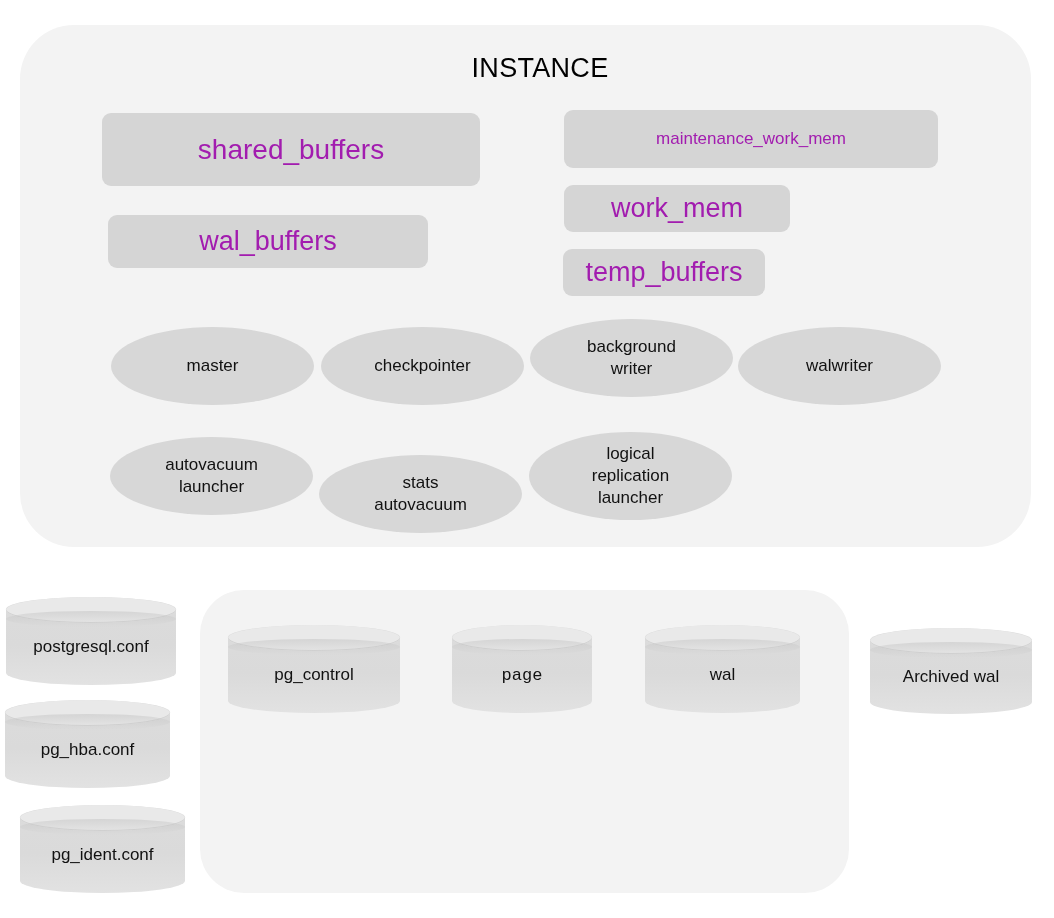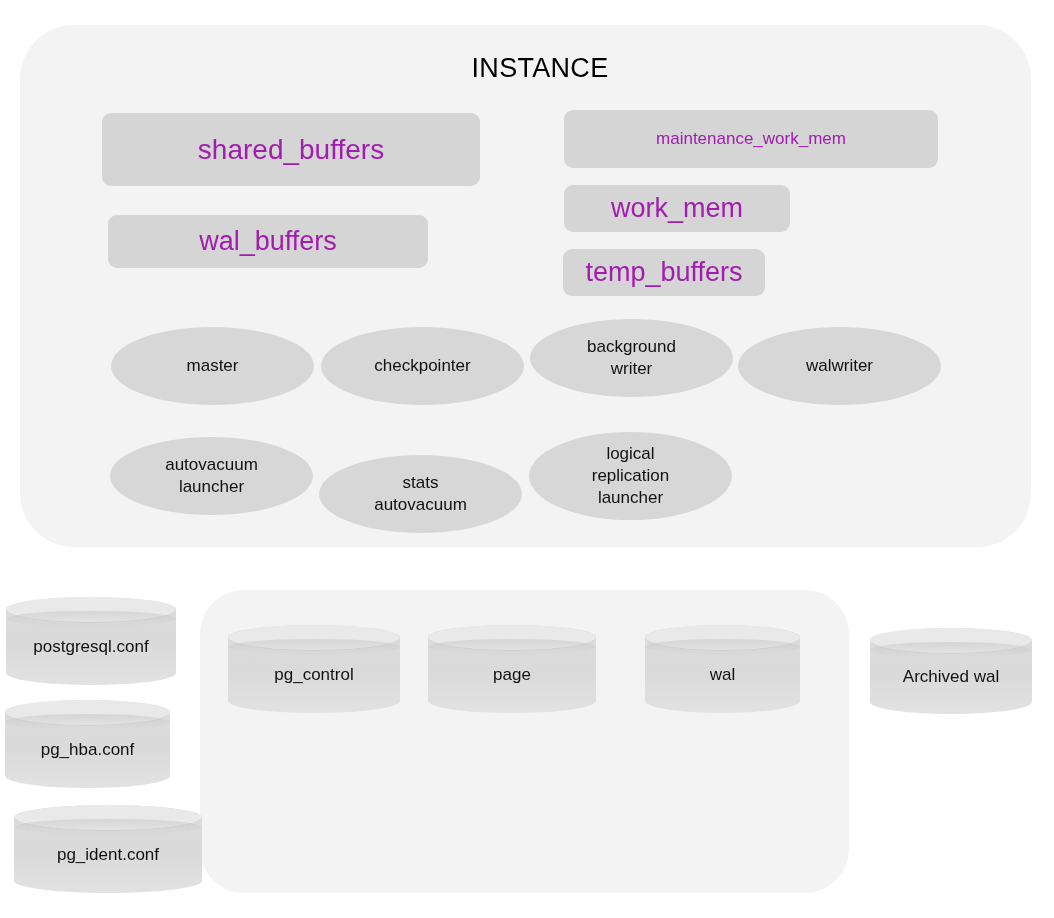--- a/index.html
+++ b/index.html
@@ -182,34 +182,34 @@
     <div class="abs cyl" style="left: 6px; top: 597px; width: 170px; height: 88px;">
       <div class="cap"></div>
       <div class="cap-shade"></div>
       <div class="label">postgresql.conf</div>
     </div>
     <div class="abs cyl" style="left: 5px; top: 700px; width: 165px; height: 88px;">
       <div class="cap"></div>
       <div class="cap-shade"></div>
       <div class="label">pg_hba.conf</div>
     </div>
-    <div class="abs cyl" style="left: 14px; top: 805px; width: 188px; height: 88px;">
+    <div class="abs cyl" style="left: 20px; top: 805px; width: 165px; height: 88px;">
       <div class="cap"></div>
       <div class="cap-shade"></div>
       <div class="label">pg_ident.conf</div>
     </div>
   </div>
 
 <div id="storage-layer">
     <div class="abs cyl" style="left: 228px; top: 625px; width: 172px; height: 88px;">
       <div class="cap"></div>
       <div class="cap-shade"></div>
       <div class="label">pg_control</div>
     </div>
-    <div class="abs cyl" style="left: 428px; top: 625px; width: 168px; height: 88px;">
+    <div class="abs cyl" style="left: 452px; top: 625px; width: 140px; height: 88px; font-family: Liberation Mono, monospace;">
       <div class="cap"></div>
       <div class="cap-shade"></div>
       <div class="label">page</div>
     </div>
     <div class="abs cyl" style="left: 645px; top: 625px; width: 155px; height: 88px;">
       <div class="cap"></div>
       <div class="cap-shade"></div>
       <div class="label">wal</div>
     </div>
   </div>

